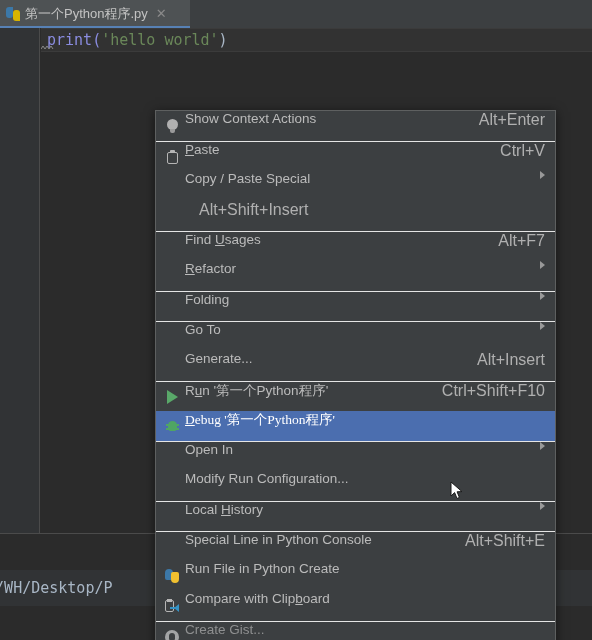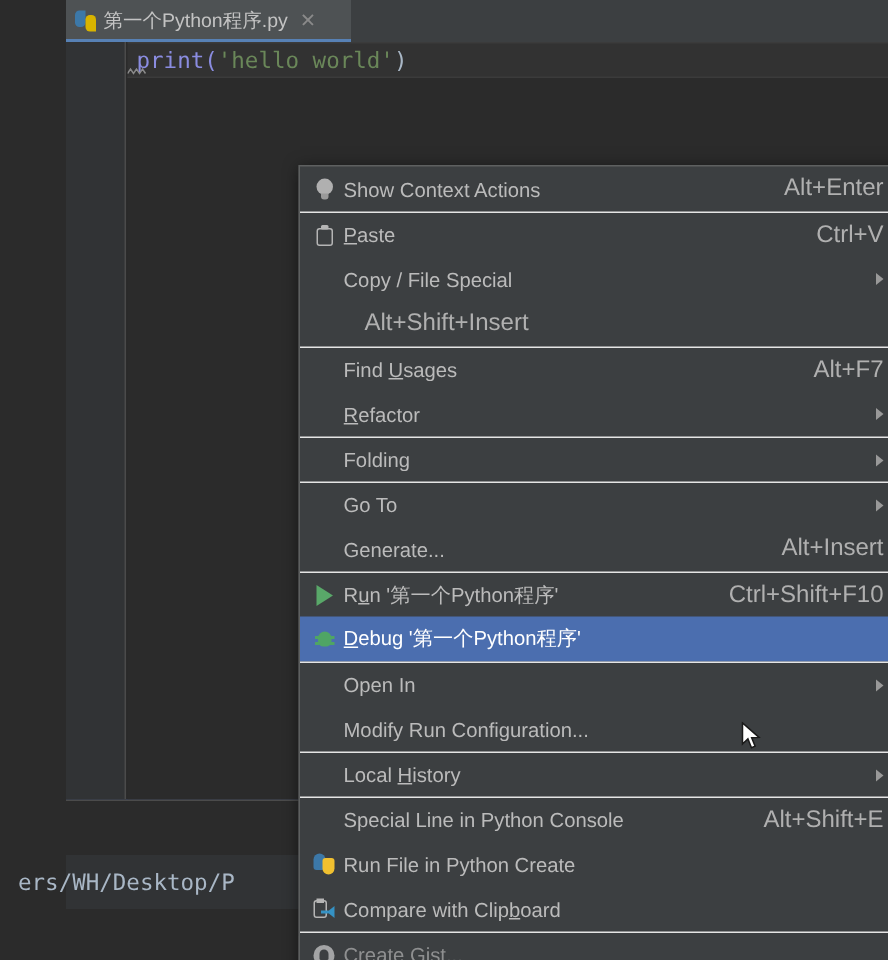--- a/index.html
+++ b/index.html
@@ -14,21 +14,20 @@
     position: relative;
     font-family: "Liberation Sans", sans-serif;
     -webkit-font-smoothing: antialiased;
   }
 
   
   #ide {
     position: absolute;
     inset: 0;
     background: #1d4ed8;
-    margin-left: 44px;
   }
 
   
   #tabbar {
     position: absolute;
     left: 0; top: 0;
     width: 592px; height: 28px;
     background: #3c3f41;
   }
   #tab {
@@ -180,31 +179,31 @@
     border: 1px solid #5e6060;
     box-sizing: border-box;
     box-shadow: 0 2px 10px rgba(0,0,0,0.55);
     overflow: hidden;
     padding: 0;
   }
   .mi {
     position: relative;
     height: 30px;
     display: flex;
-    align-items: center;
     box-sizing: border-box;
     padding: 0 10px 0 0;
     color: #bbbbbb;
     font-size: 13.5px;
     white-space: nowrap;
   }
   .mi.sep-top { border-top: 1px solid #e5e5e5; }
   .mi.selected {
     background: #4b6eaf;
     color: #ffffff;
+    font-family: Liberation Serif, serif;
   }
   .mi .mi-icon {
     width: 26px;
     flex: 0 0 26px;
     height: 30px;
     display: flex;
     align-items: center;
     justify-content: center;
     margin-left: 3px;
   }
@@ -388,21 +387,21 @@
           <span class="ic-clip">
             <span class="body"></span>
             <span class="top"></span>
           </span>
         </span>
         <span class="mi-label"><span class="mnem">P</span>aste</span>
         <span class="mi-shortcut">Ctrl+V</span>
       </div>
       <div class="mi">
         <span class="mi-icon"></span>
-        <span class="mi-label">Copy / File Special</span>
+        <span class="mi-label">Copy / Paste Special</span>
         <span class="mi-arrow"></span>
       </div>
       <div class="mi">
         <span class="mi-icon"></span>
         <span class="mi-shortcut">Alt+Shift+Insert</span>
       </div>
       <div class="mi sep-top">
         <span class="mi-icon"></span>
         <span class="mi-label">Find <span class="mnem">U</span>sages</span>
         <span class="mi-shortcut">Alt+F7</span>

